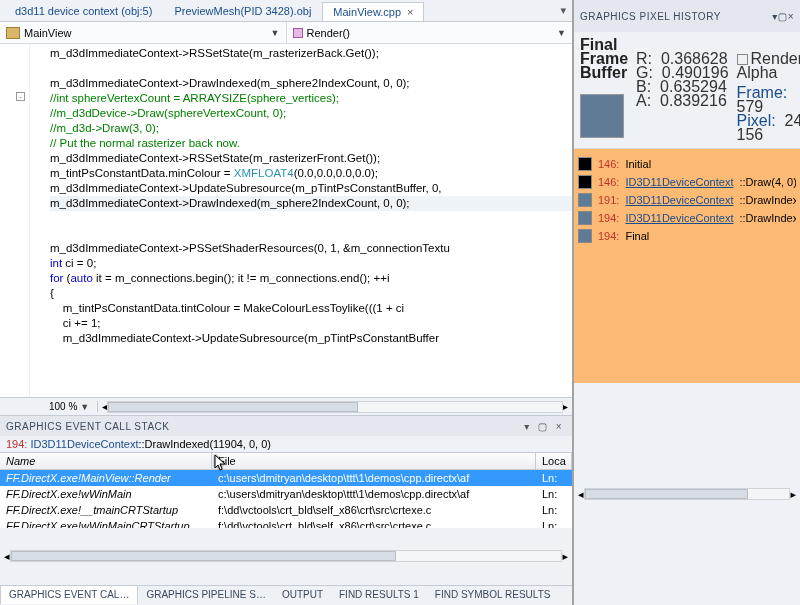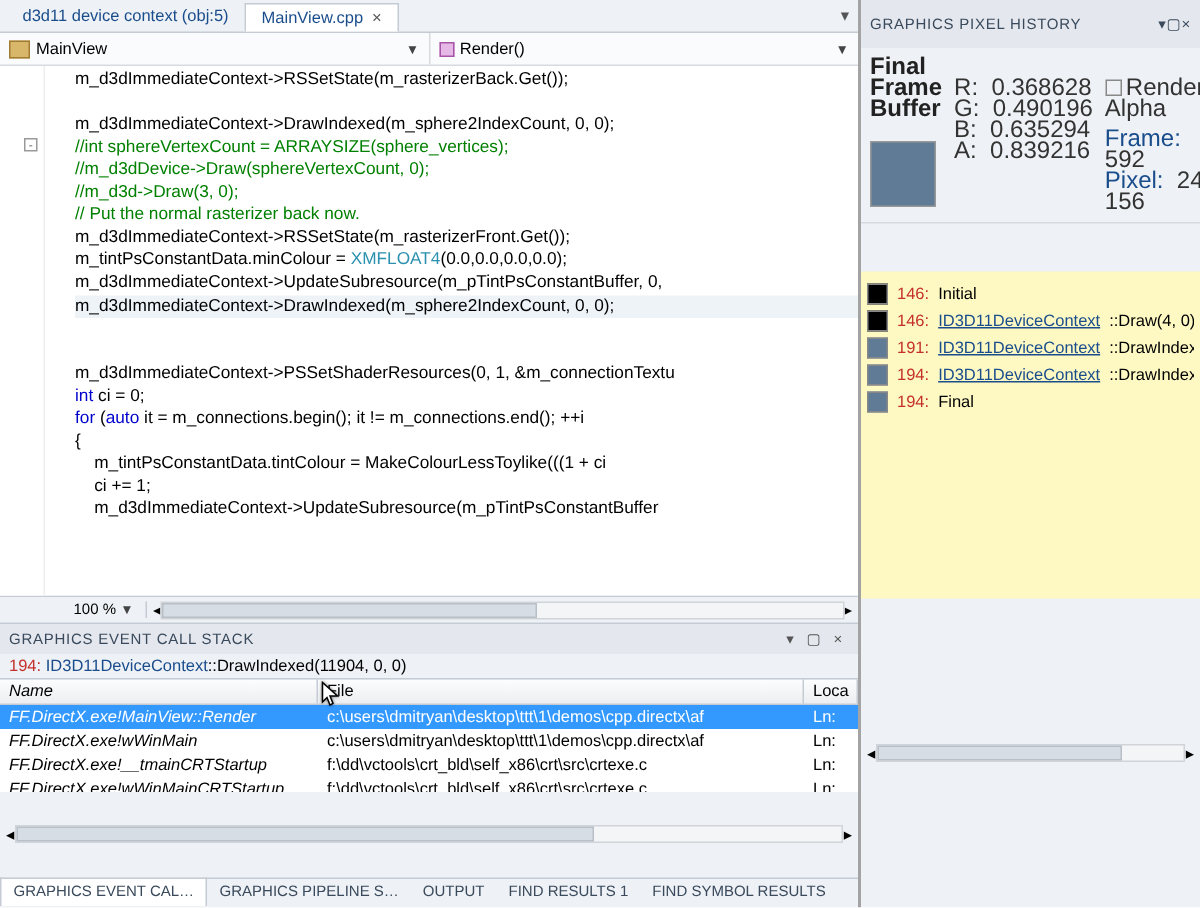--- a/index.html
+++ b/index.html
@@ -64,36 +64,37 @@
   .btab.active { background: #fff; border: 1px solid #c4cbd4; border-bottom: none; position: relative; top: -1px; }
 
   
   .rp-hdr { display: flex; align-items: center; height: 20px; padding: 16px 6px; background: #e4e8ee; font-size: 10px; letter-spacing: .5px; color: #3a4a5c; }
   .rp-hdr .spacer { flex: 1; }
   .swatchbox { display: flex; padding: 6px; gap: 8px; border-bottom: 1px solid #d7dbe0; }
   .swatch { width: 44px; height: 44px; background: #5f7b96; border: 1px solid #999; margin-top: 14px; }
   .swinfo { font-size: 16px; line-height: 14px; color: #333; flex: 1; }
   .swinfo b { font-weight: 600; color: #222; }
   .swinfo .blue { color: #1a4d8c; }
-  .rplist { padding: 6px 4px; background: #fef9c3; flex: 1; margin-top: 32px; }
+  .rplist { padding: 6px 4px; background: #fdba74; flex: 1; }
   .rpitem { display: flex; align-items: center; gap: 6px; font-size: 11px; line-height: 18px; white-space: nowrap; overflow: hidden; }
   .rpitem .sq { width: 14px; height: 14px; border: 1px solid #888; flex: 0 0 auto; }
   .rpitem .evid { color: #c4302b; }
   .rpitem .lnk { color: #1a4d8c; text-decoration: underline; }
   .rp-scroll { height: 16px; margin-top: auto; }
   .chk { width: 11px; height: 11px; border: 1px solid #888; display: inline-block; vertical-align: middle; margin-right: 3px; }
 </style>
 </head>
 <body>
 
 <div class="root">
   <div class="left">
 
     <div class="tabs">
       <div class="tab"><span>d3d11 device context (obj:5)</span></div>
+      <div class="tab"><span>PreviewMesh(PID 3428).obj</span></div>
       <div class="tab active"><span>MainView.cpp</span><span class="xclose">×</span></div>
       <div class="drop">▾</div>
     </div>
 
     <div class="subbar">
       <div class="subcell">
         <span class="ficon"></span>
         <span>MainView</span>
         <span style="flex:1"></span>
           <span class="drop-caret">▼</span>
@@ -194,21 +195,21 @@
       </div>
       <div class="swinfo" style="margin-top:14px">
         <div>R:&nbsp;&nbsp;<span>0.368628</span></div>
         <div>G:&nbsp;&nbsp;<span>0.490196</span></div>
         <div>B:&nbsp;&nbsp;<span>0.635294</span></div>
         <div>A:&nbsp;&nbsp;<span>0.839216</span></div>
       </div>
       <div class="swinfo" style="margin-top:14px">
         <div><span class="chk"></span><span>Render Alpha</span></div>
         <div style="height:6px"></div>
-        <div><span class="blue">Frame:</span> <span>592</span></div>
+        <div><span class="blue">Frame:</span> <span>579</span></div>
         <div><span class="blue">Pixel:</span>&nbsp;&nbsp;<span>241, 156</span></div>
       </div>
     </div>
     <div class="rplist" id="rplist">
         <div class="rpitem">
           <span class="sq" style="background:#000000"></span>
           <span class="evid">146:</span> 
           <span>Initial</span>
         </div>
         <div class="rpitem">

